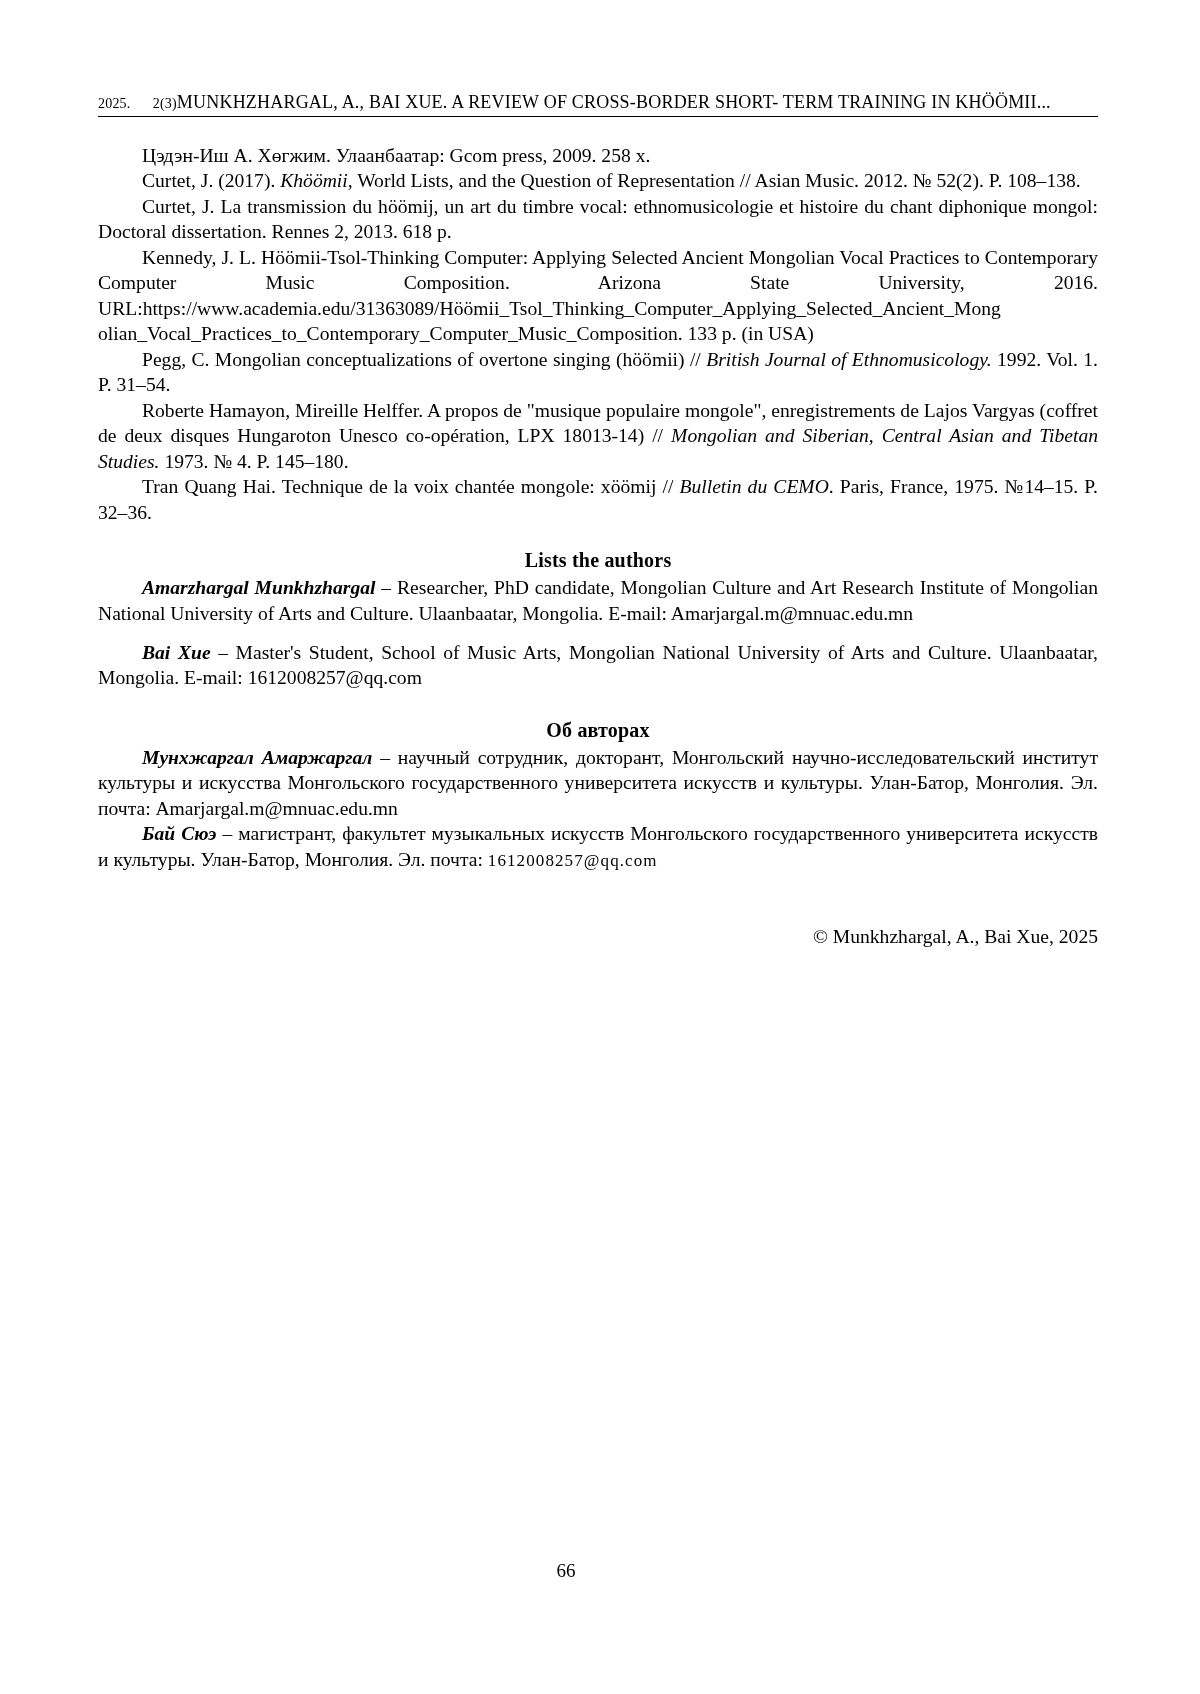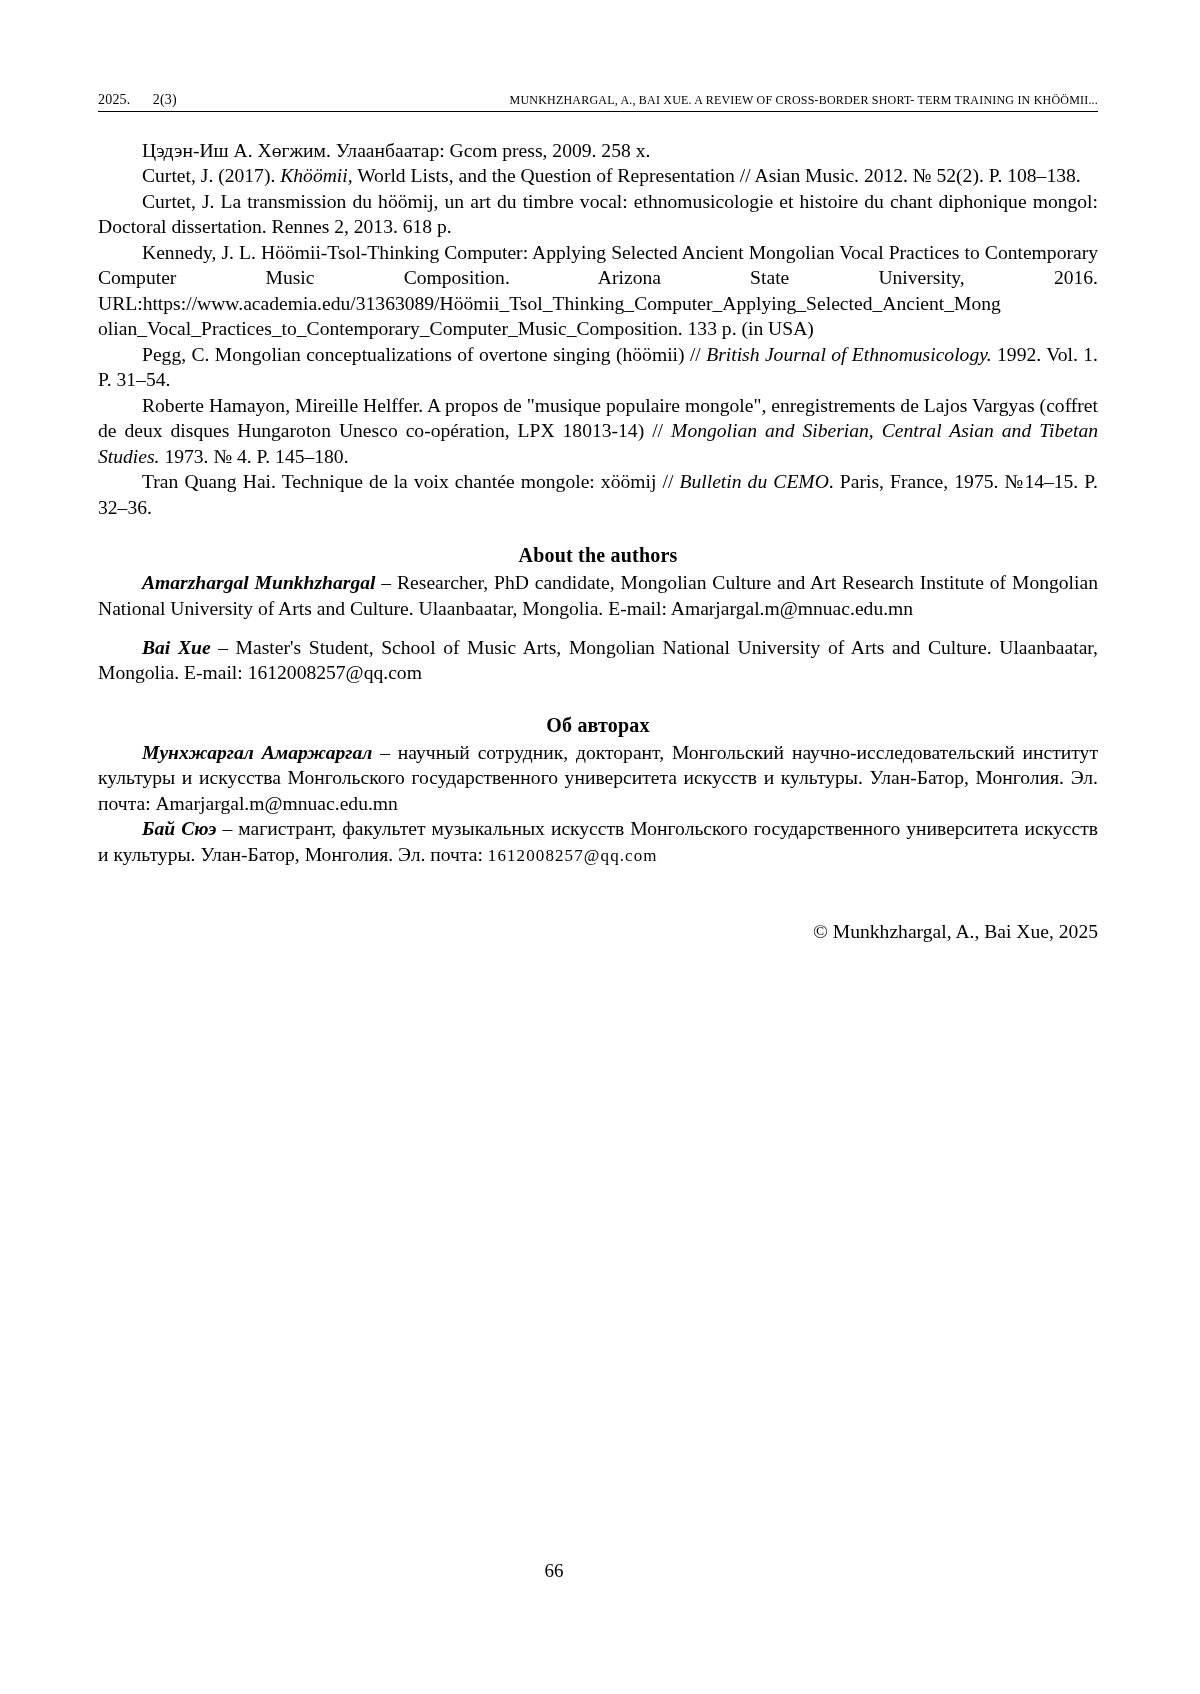--- a/index.html
+++ b/index.html
@@ -39,22 +39,22 @@
     border-bottom: 1.6px solid #000;
     width: 100%;
     box-sizing: border-box;
   }
   .runhead .rh-year {
     white-space: pre;
     font-size: 14px;
   }
   .runhead .rh-title {
     flex: 1;
-    text-align: right;
-    font-size: 12px;
+    text-align: left;
+    font-size: 18px;
     white-space: nowrap;
     overflow: hidden;
   }
   .body {
     margin-top: 26px;
     font-size: 19.6px;
     line-height: 1.30;
     text-align: justify;
     text-justify: inter-word;
   }
@@ -88,21 +88,21 @@
   h2.section.ru {
     margin-top: 26px;
   }
   .copyright {
     margin-top: 52px;
     text-align: right;
     font-size: 19.6px;
   }
   .folio {
     position: absolute;
-    left: 4px;
+    left: 16px;
     top: 1560px;
     width: 1100px;
     text-align: center;
     font-size: 19px;
   }
 </style>
 </head>
 <body>
 
 <div class="page">
@@ -136,21 +136,21 @@
       </p>
 
       <p class="ref">
         <span>Roberte Hamayon, Mireille Helffer.  A propos de "musique populaire mongole", enregistrements de Lajos Vargyas (coffret de deux disques Hungaroton Unesco co-opération, LPX 18013-14) // </span><span class="ital">Mongolian and Siberian, Central Asian and Tibetan Studies.</span><span> 1973. № 4. P. 145–180.</span>
       </p>
 
       <p class="ref">
         <span>Tran Quang Hai. Technique de la voix chantée mongole: xöömij // </span><span class="ital">Bulletin du CEMO</span><span>. Paris, France, 1975. №14–15. P. 32–36.</span>
       </p>
 
-      <h2 class="section">About the authors</h2>
+      <h2 class="section">Lists the authors</h2>
 
       <p class="plain">
         <span class="bi">Amarzhargal Munkhzhargal</span><span> – Researcher, PhD candidate, Mongolian Culture and Art Research Institute of Mongolian National University of Arts and Culture. Ulaanbaatar, Mongolia. E-mail: Amarjargal.m@mnuac.edu.mn</span>
       </p>
 
       <p class="plain gap">
         <span class="bi">Bai Xue</span><span> – Master's Student, School of Music Arts, Mongolian National University of Arts and Culture. Ulaanbaatar, Mongolia. E-mail: 1612008257@qq.com</span>
       </p>
 
       <h2 class="section ru">Об авторах</h2>

